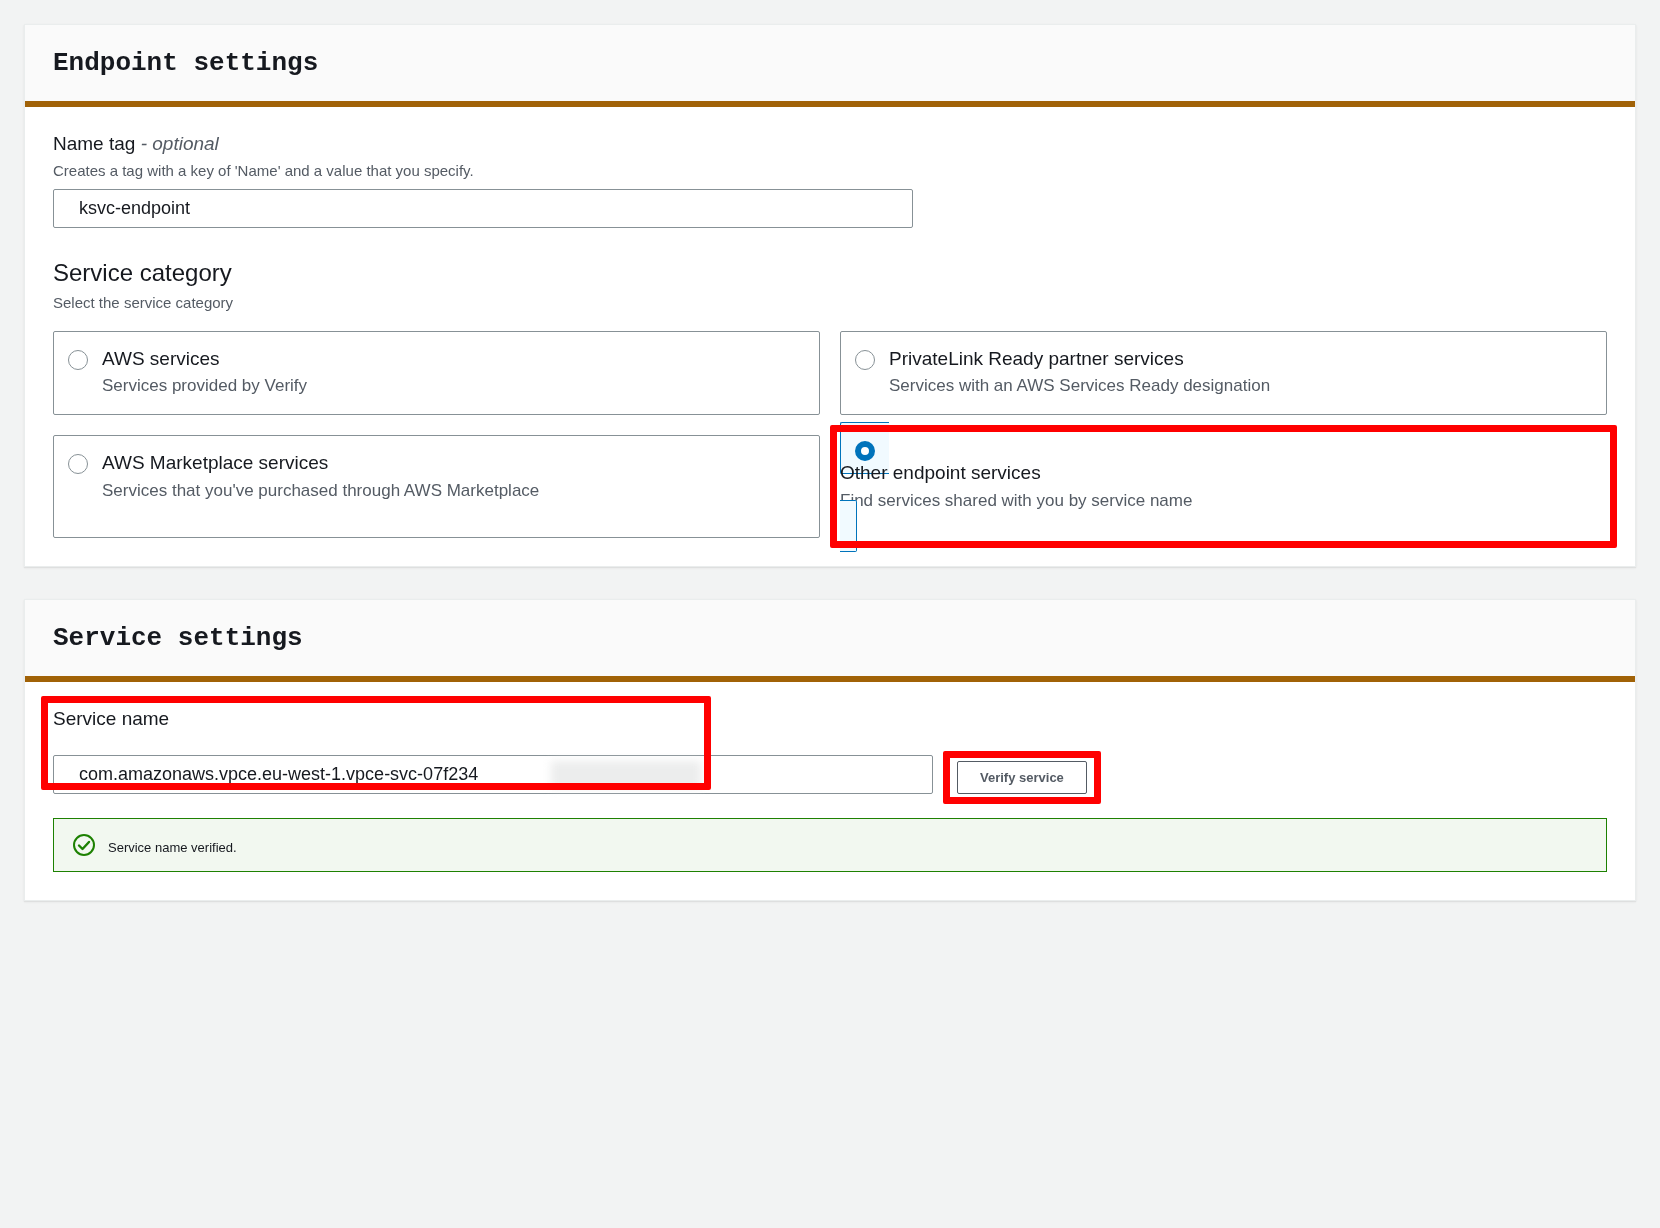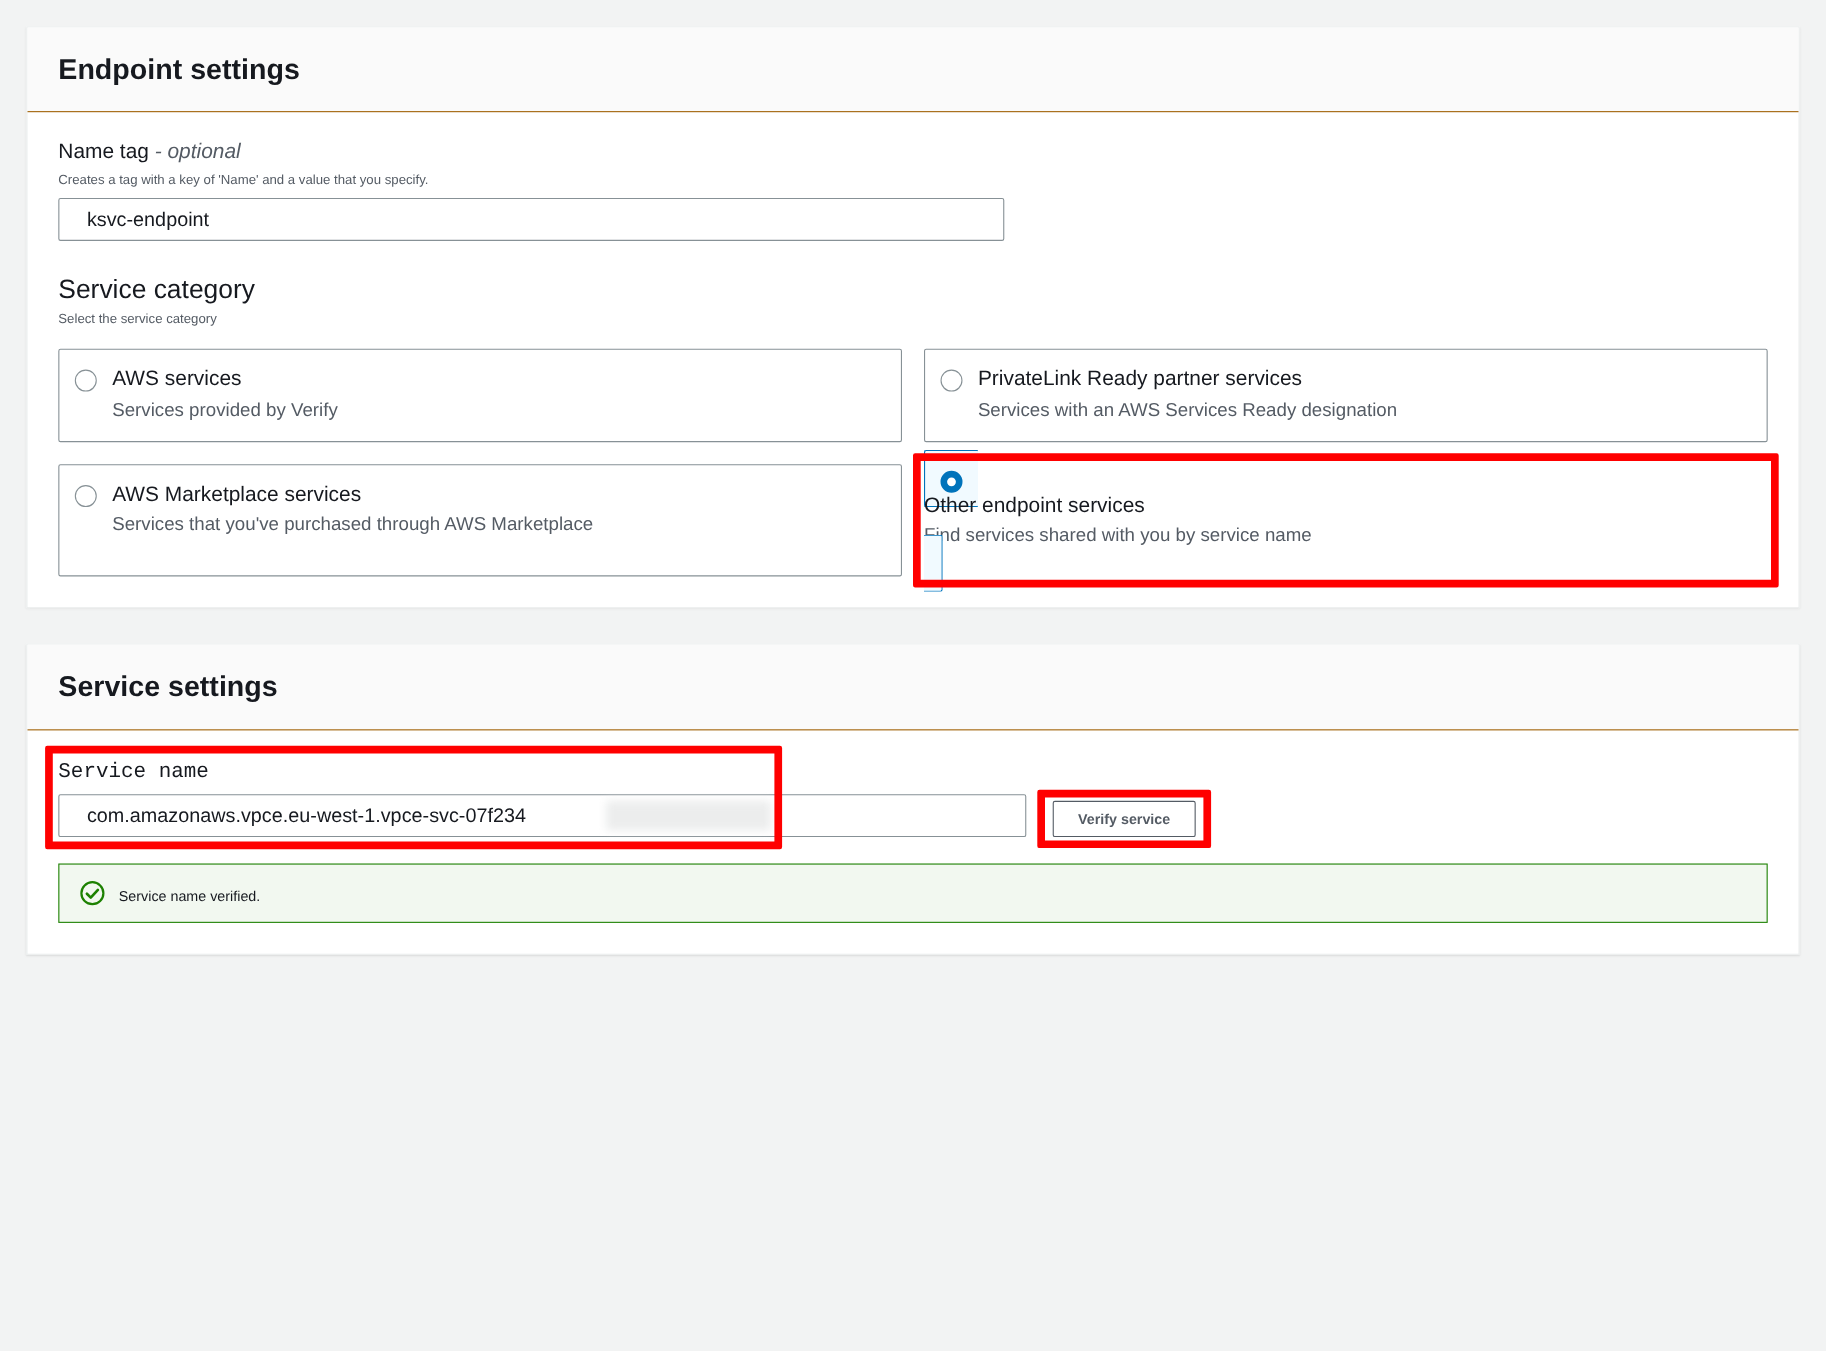--- a/index.html
+++ b/index.html
@@ -27,22 +27,23 @@
     line-height: 1.4;
   }
   .panel {
     background: var(--panel-bg);
     border: 1px solid #eaeded;
     box-shadow: 0 1px 1px rgba(0,0,0,0.05), 0 1px 3px rgba(0,0,0,0.05);
     margin-bottom: 32px;
   }
   .panel-header {
     background: var(--panel-header-bg);
-    border-bottom: 1px solid #a16207;
+    border-bottom: 6px solid #a16207;
     padding: 20px 28px;
+    font-family: Liberation Mono, monospace;
   }
   .panel-header h2 {
     margin: 0;
     font-size: 26px;
     font-weight: 700;
   }
   .panel-body {
     padding: 24px 28px 28px;
   }
 
@@ -52,21 +53,21 @@
     color: var(--text);
     margin-bottom: 2px;
   }
   .field-label .optional {
     font-style: italic;
     font-weight: 400;
     color: #545b64;
     text-align: center;
   }
   .field-help {
-    font-size: 12px;
+    font-size: 15px;
     color: var(--text-muted);
     margin-bottom: 8px;
   }
   .text-input {
     width: 100%;
     max-width: 860px;
     padding: 8px 25px;
     font-size: 18px;
     border: 1px solid #879196;
     border-radius: 2px;
@@ -238,21 +239,21 @@
 </div>
 
 <div class="panel">
   <div class="panel-header">
     <h2>Service settings</h2>
   </div>
   <div class="panel-body" style="position:relative;">
 
     <div class="service-row">
       <div class="service-field" style="position:relative;">
-        <div class="field-label" style="margin-bottom:8px;font-family:Liberation Mono, monospace;">Service name</div>
+        <div class="field-label" style="margin-bottom:22px;">Service name</div>
         <div class="svc-name-wrap">
           <input type="text" class="text-input" value="com.amazonaws.vpce.eu-west-1.vpce-svc-07f234" style="">
           <div class="blur-overlay"></div>
         </div>
         <div class="hl" style="left:-12px; top:-10px; width:670px; height:94px;"></div>
       </div>
 
       <div style="position:relative;">
         <button class="btn">Verify service</button>
         <div class="hl" style="left:-14px; right:-14px; top:-10px; bottom:-10px;"></div>

